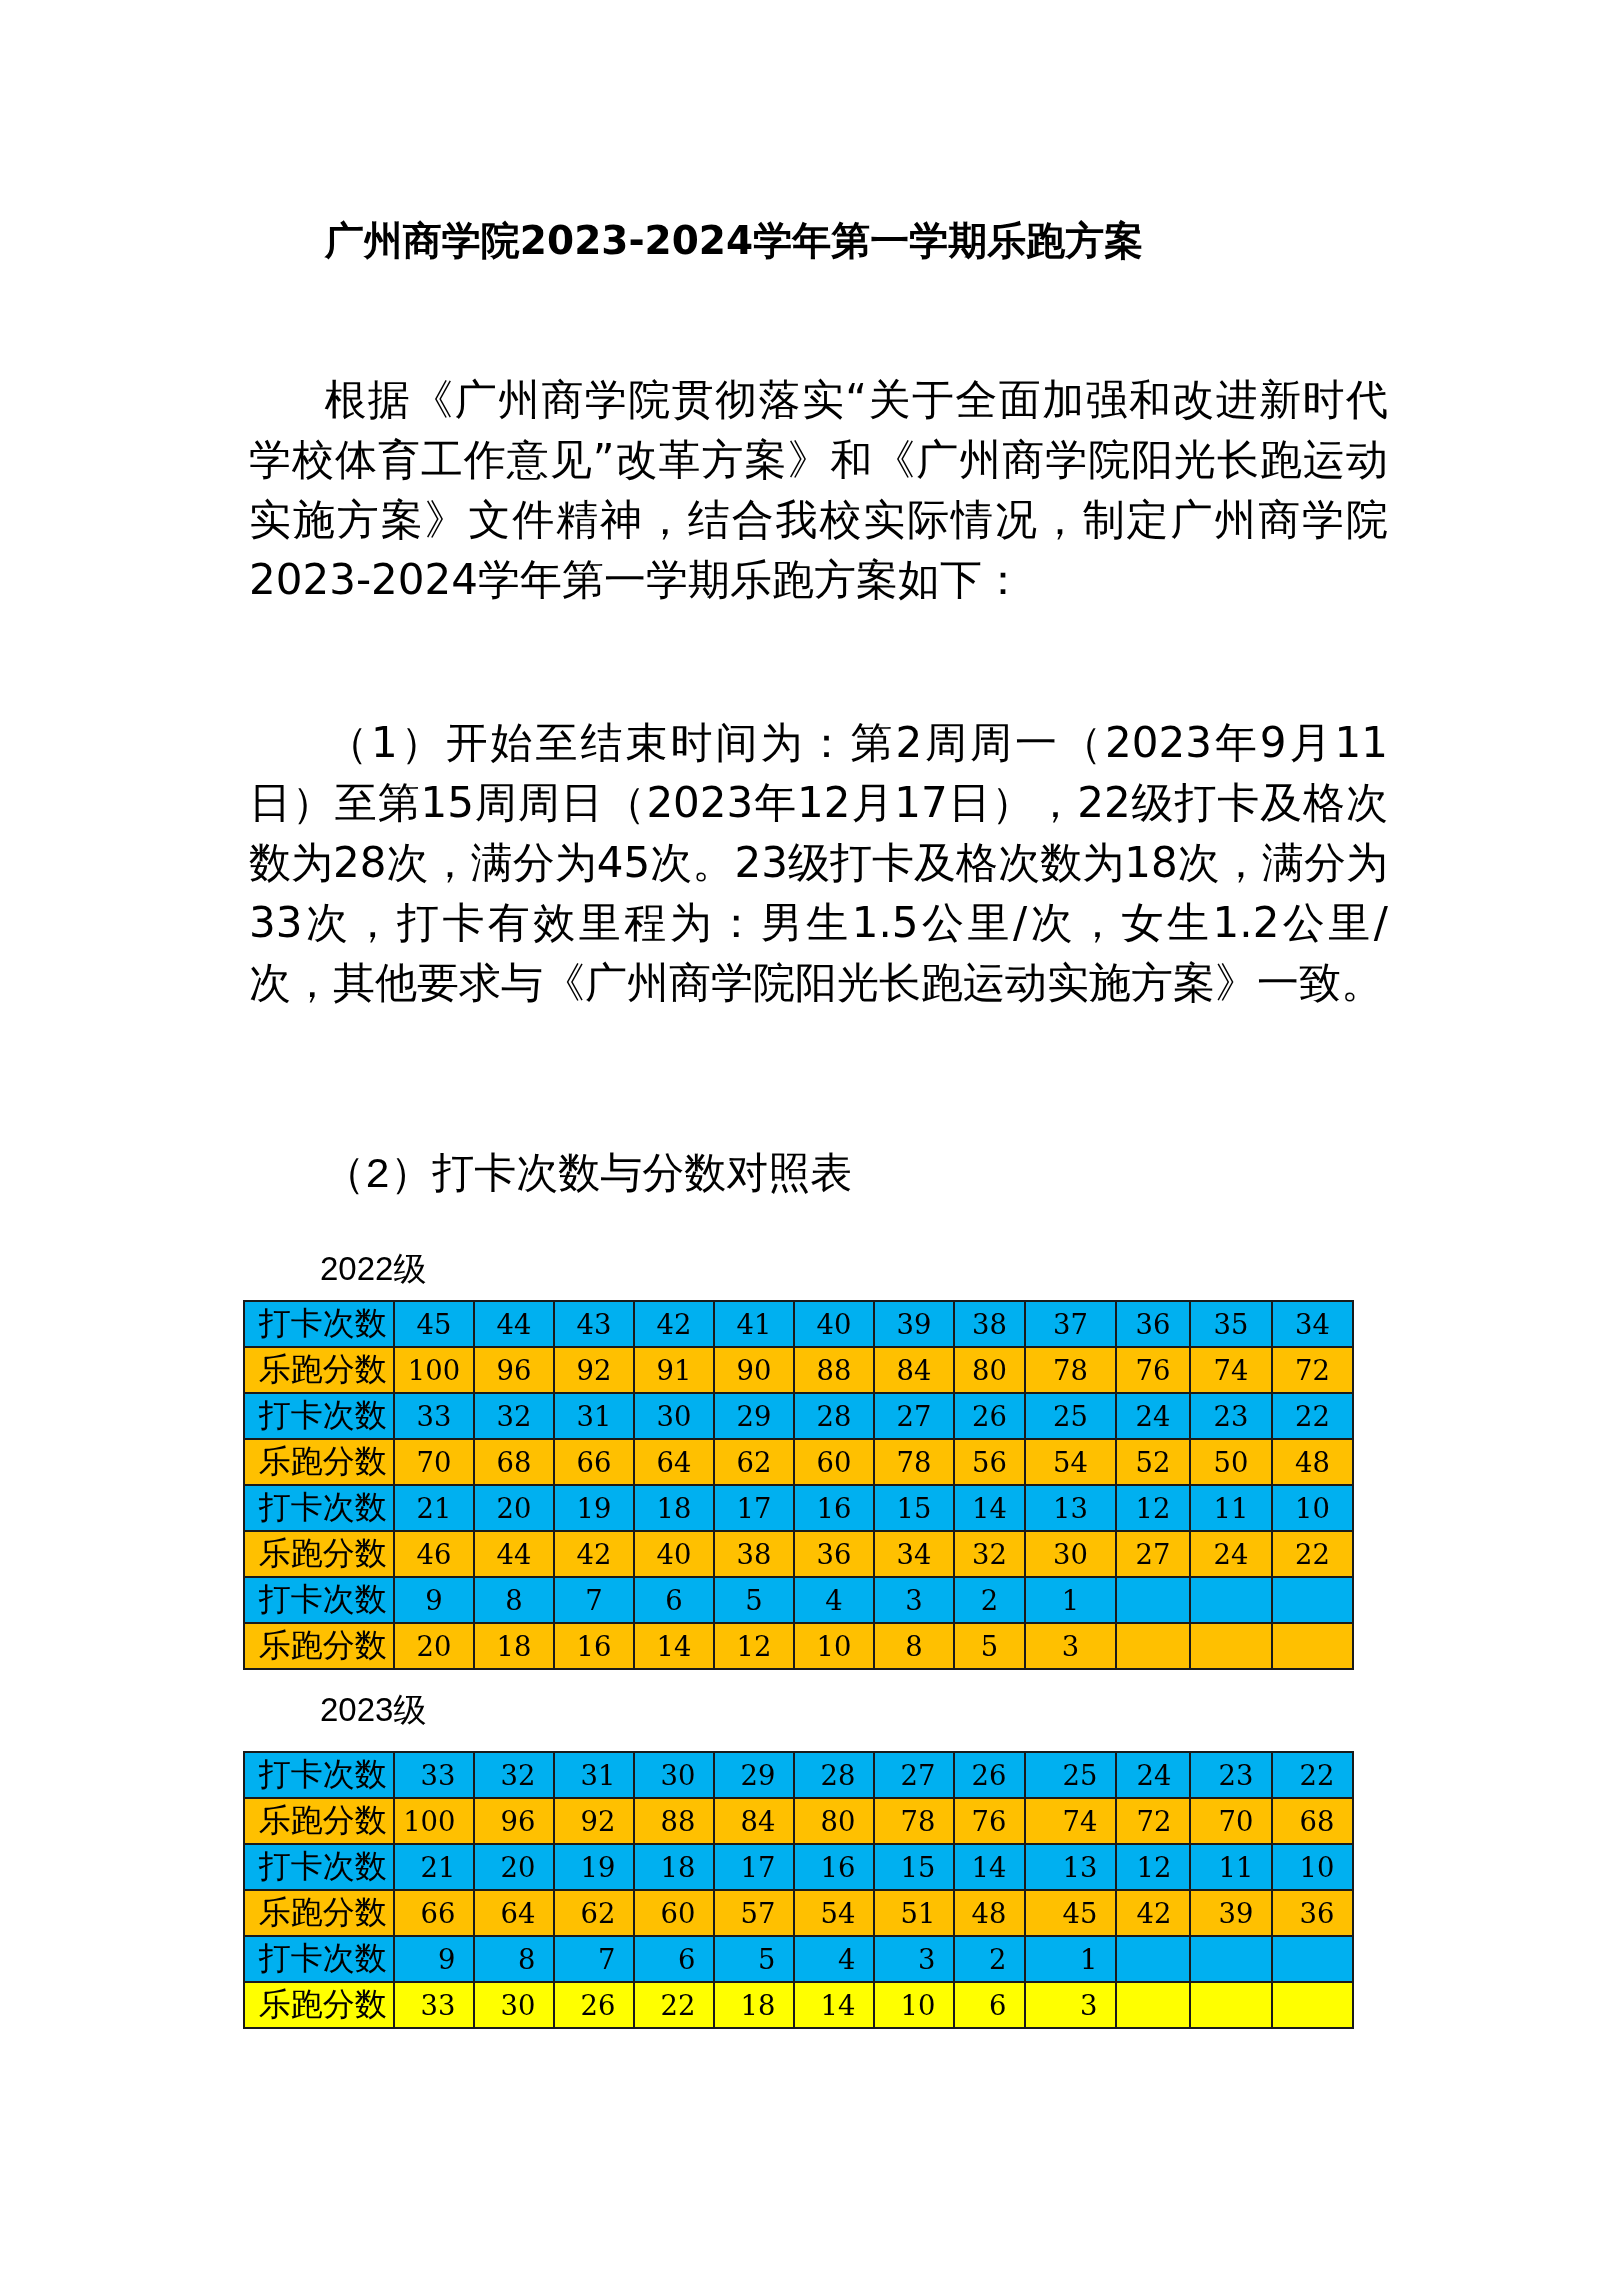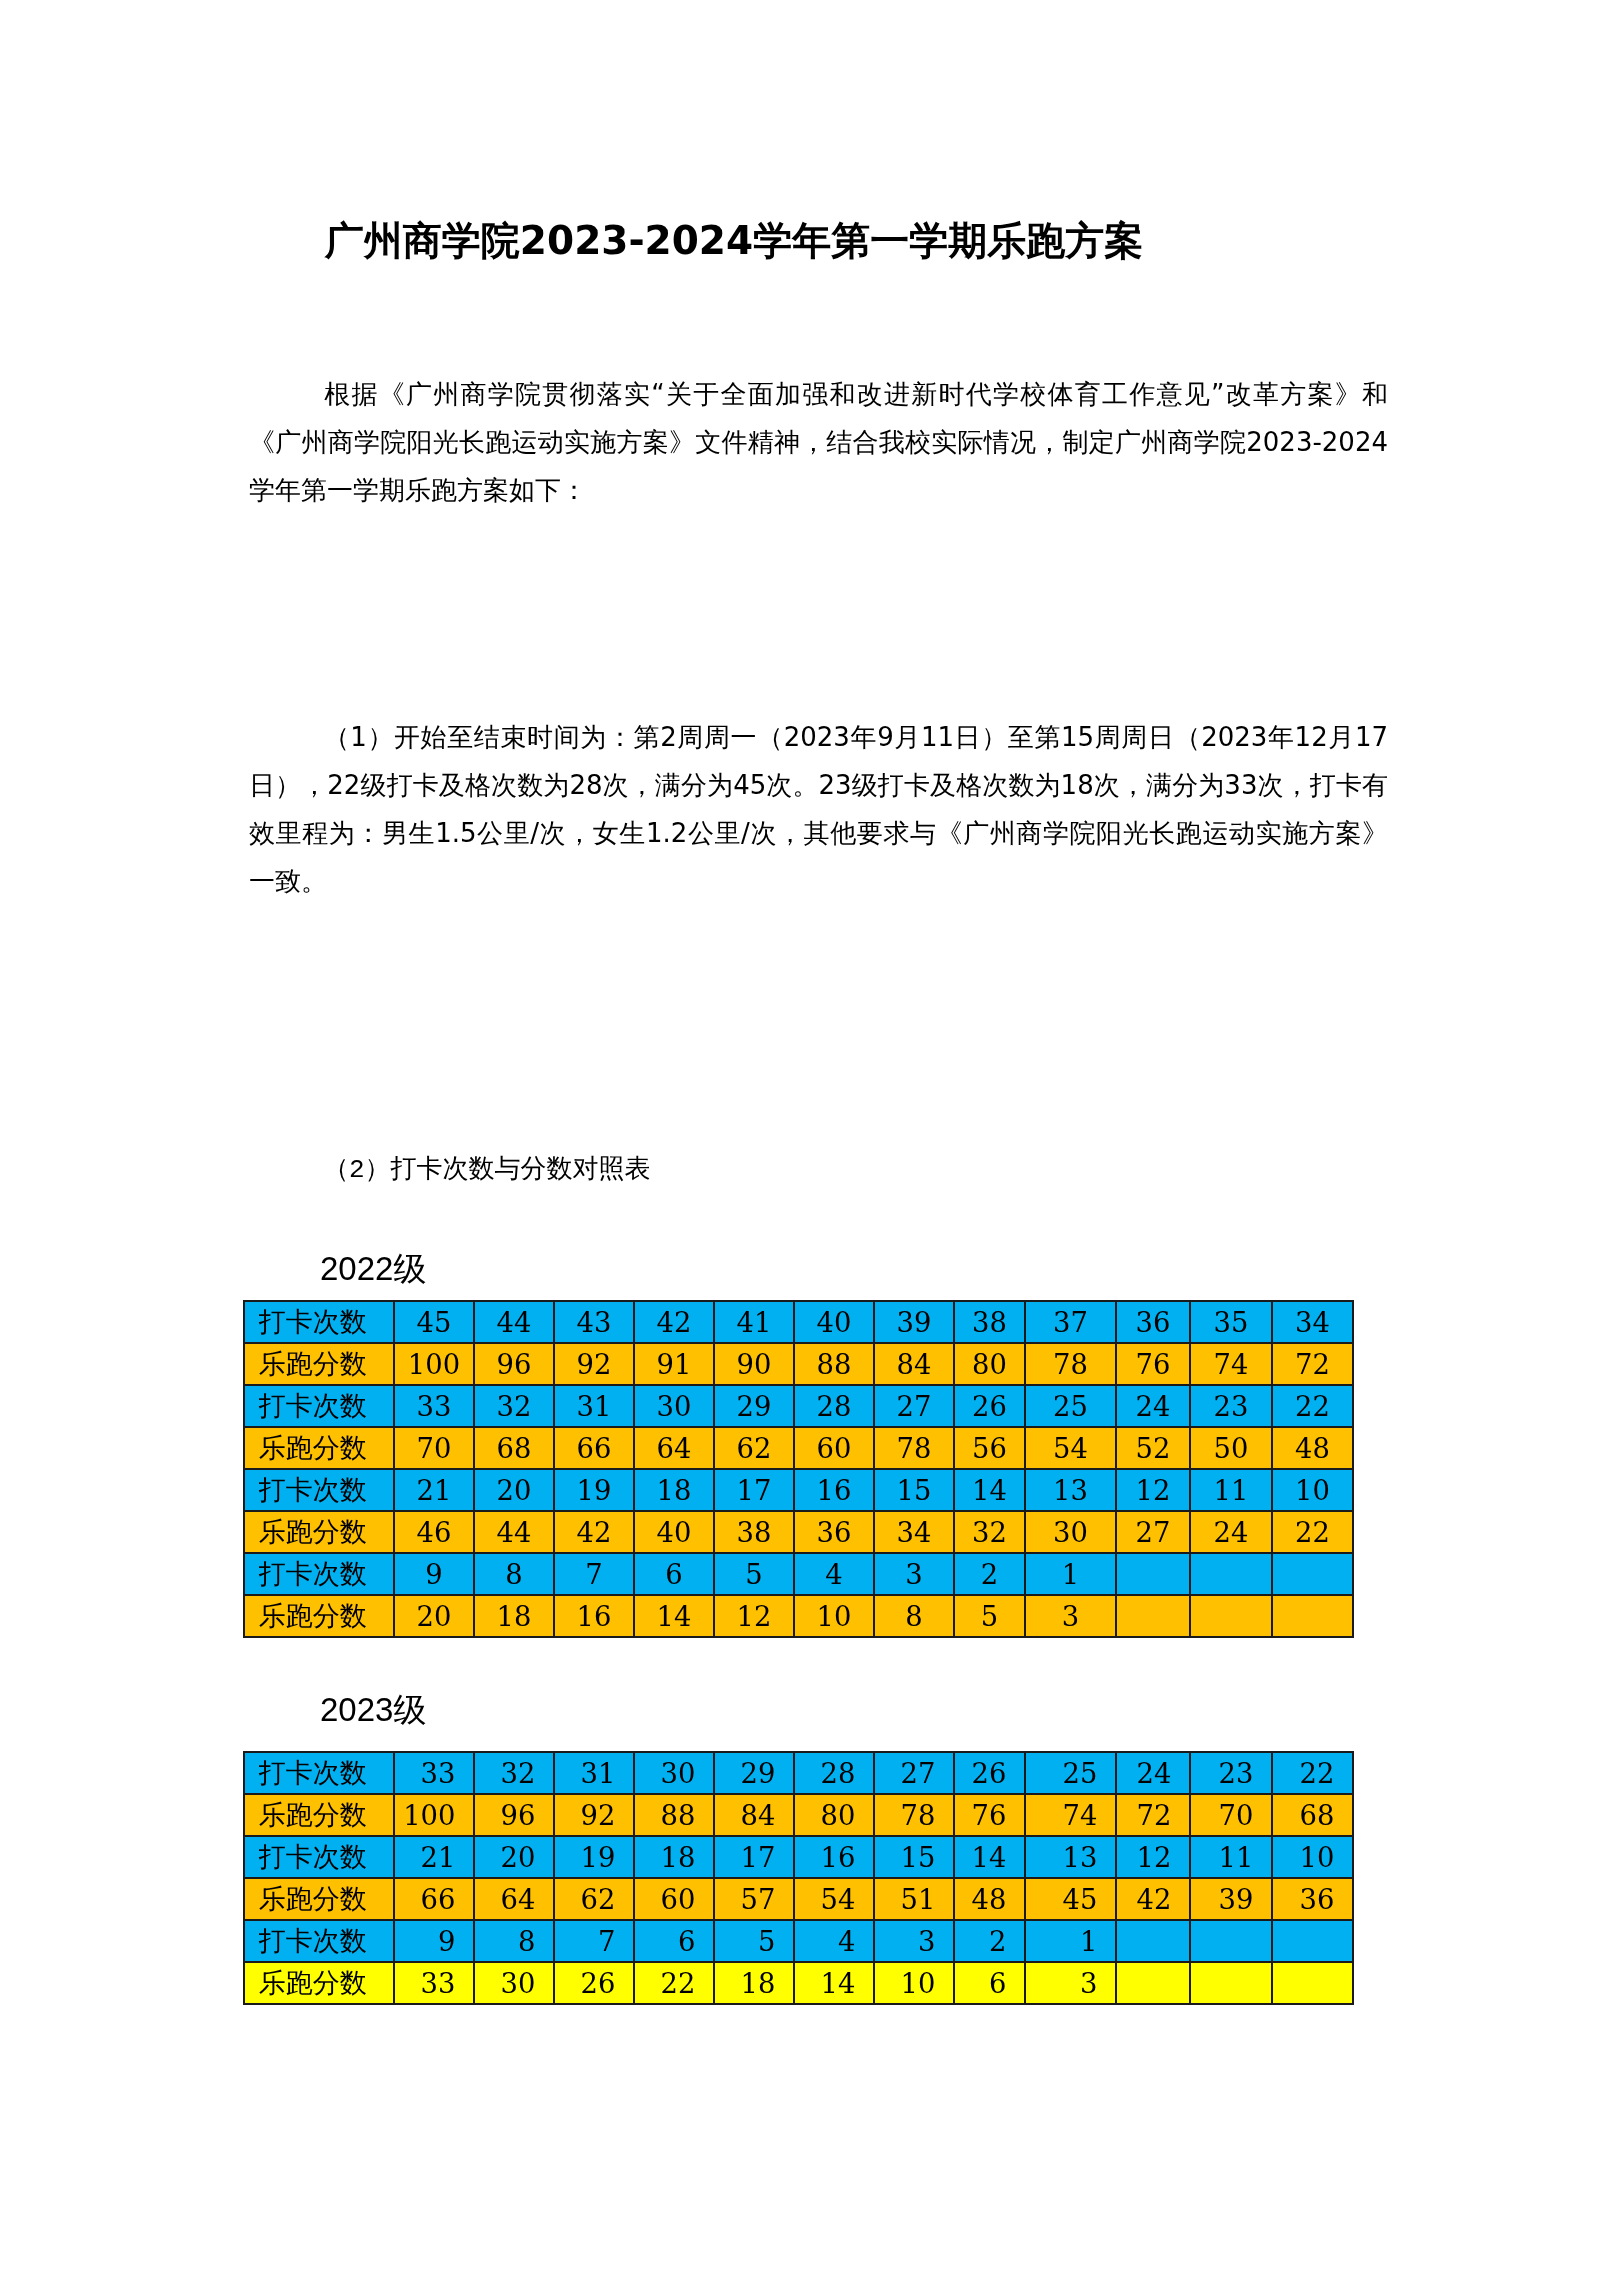--- a/index.html
+++ b/index.html
@@ -1,28 +1,28 @@
 <!DOCTYPE html>
 <html><head>
 <meta charset="utf-8">
 <style>
   html, body { margin: 0; padding: 0; background: #ffffff; }
   body { width: 1621px; height: 2293px; position: relative; overflow: hidden; font-family: "DejaVu Sans", "Liberation Sans", sans-serif; color: #000; }
   .title { position: absolute; left: 0; width: 1468px; top: 214px; text-align: center; font-size: 39px; font-weight: bold; line-height: 53px; letter-spacing: 0px; }
-  .para { position: absolute; left: 249px; width: 1139px; font-size: 26px; line-height: 48px; text-align: justify; }
+  .para { position: absolute; left: 249px; width: 1139px; font-size: 42px; line-height: 60px; text-align: justify; }
   .para .indent { display: inline-block; width: 74px; }
   .p1 { top: 370px; }
   .p2 { top: 713px; }
   .p3 { top: 1146px; left: 323px; font-family: Liberation Mono, monospace; }
   .grade { position: absolute; left: 320px; font-family: Liberation Sans, sans-serif; font-size: 33px; line-height: 43px; }
   .g1 { top: 1247px; }
   .g2 { top: 1688px; }
   table.score { position: absolute; left: 243px; border-collapse: collapse; font-family: "DejaVu Serif", "Liberation Serif", serif; font-size: 27.4px; }
   table.score td { border: 2px solid #1a1a1a; height: 40px; padding: 0 5.9px; text-align: center; white-space: nowrap; }
-  table.score td.label { text-align: left; padding-left: 13.7px; font-size: 27px; }
+  table.score td.label { text-align: left; padding-left: 13.7px; font-size: 32px; }
   table.t1 { top: 1300px; }
   table.t2 { top: 1751px; }
   table.t2 td.num { text-align: right; padding-right: 17.6px; }
   tr.row-count td { background: #00B0F0; }
   tr.row-score td { background: #FFC000; }
   tr.row-score-yellow td { background: #FFFF00; }
   col.c-label { width: 150px; }
   col.c-a { width: 80px; }
   col.c-b { width: 71px; }
   col.c-c { width: 91px; }

